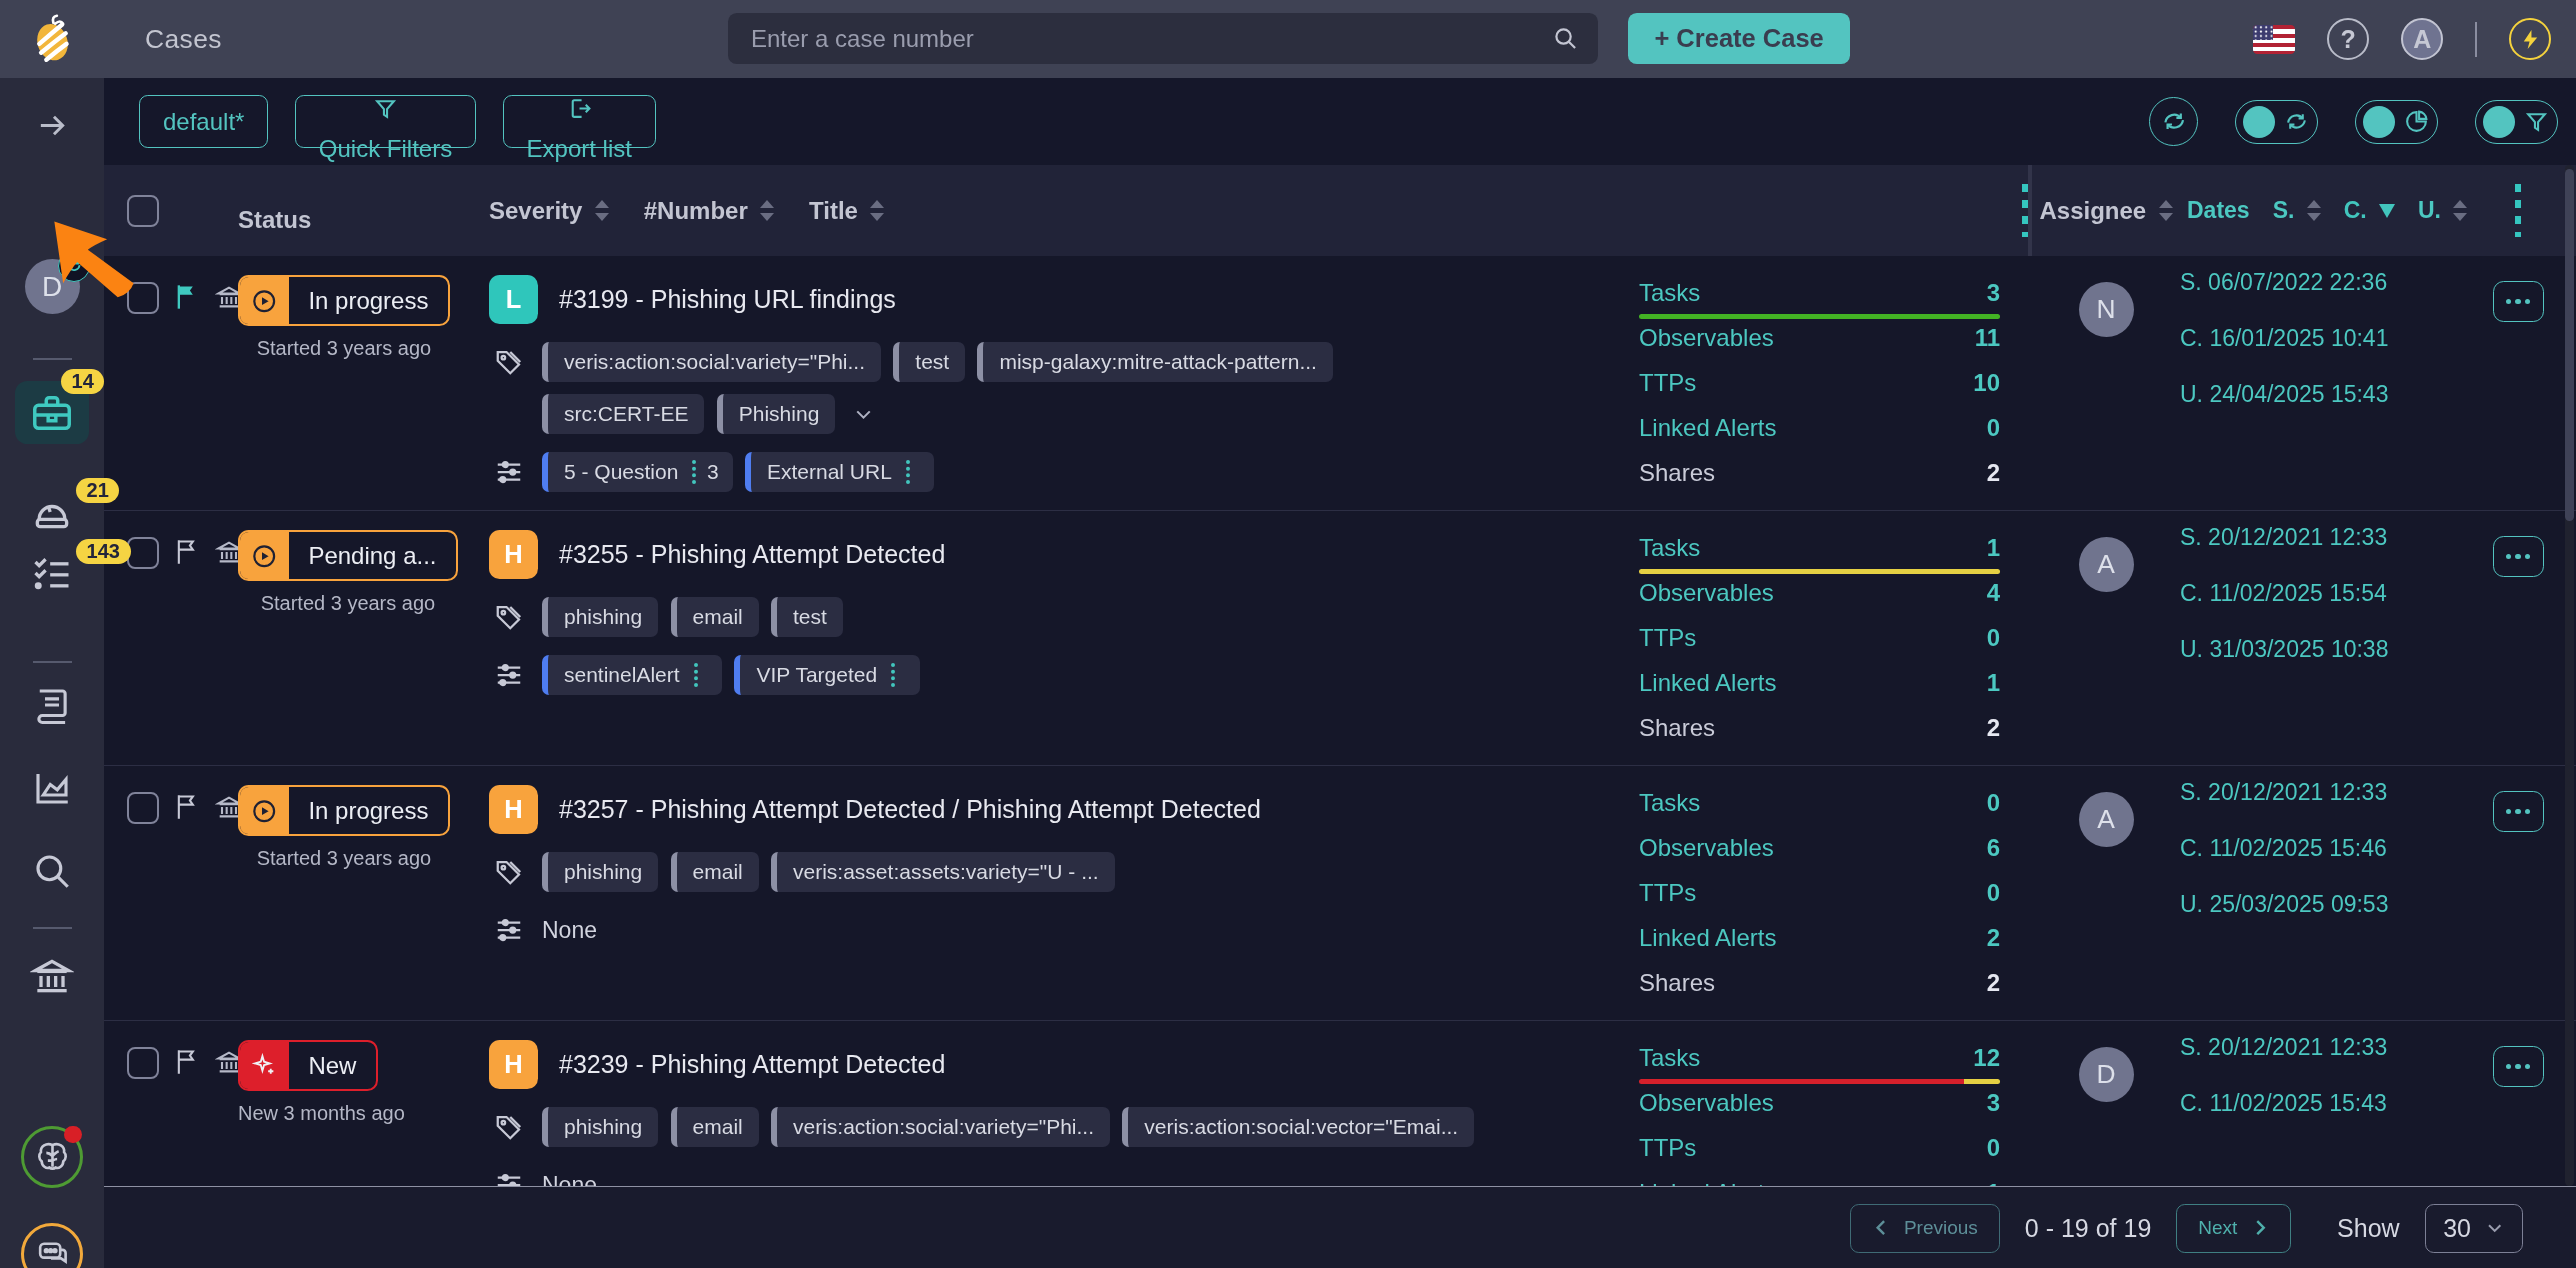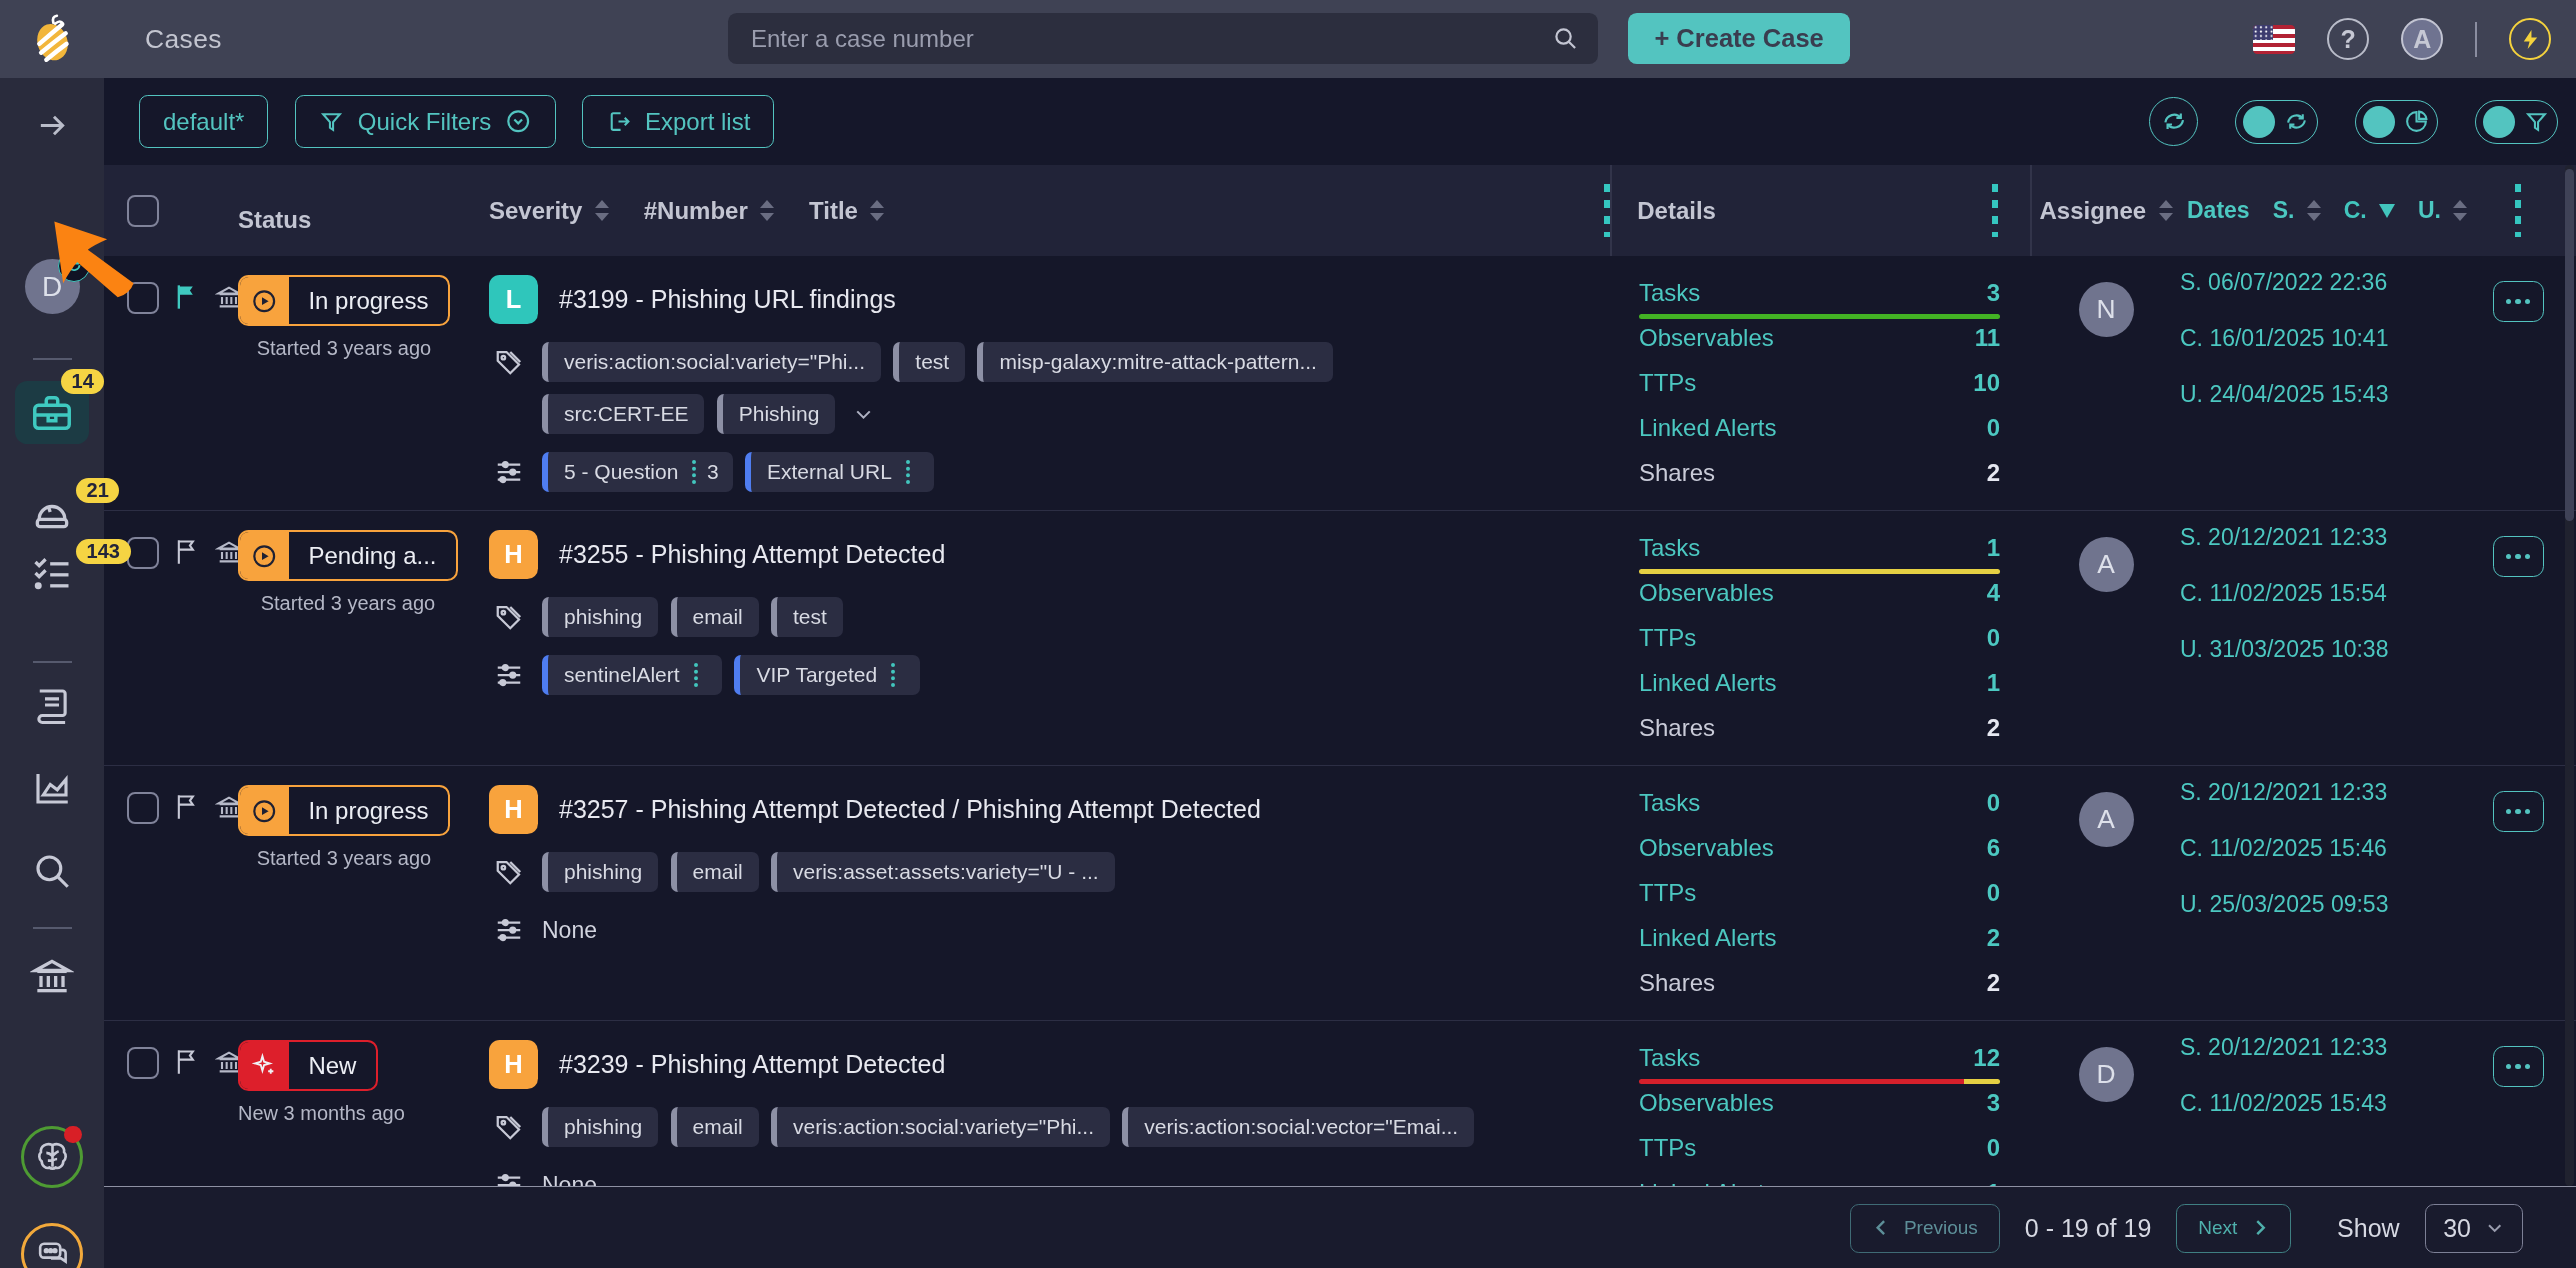--- a/index.html
+++ b/index.html
@@ -85,21 +85,21 @@
   
   .main { position:absolute; left:104px; top:78px; right:0; bottom:0; background:#15172a; }
 
   
   .toolbar { position:absolute; left:0; top:0; right:0; height:87px; display:flex; align-items:center; }
   .tbtn {
     height:53px; border:1.8px solid #53c4c0; border-radius:8.8px; background:transparent;
     color:#53c4c0; font-size:24px; display:flex; align-items:center; gap:14px;
     padding:0 23px; cursor:pointer; font-family:"Liberation Sans",sans-serif;
   }
-  .tbtn + .tbtn { margin-left:26.4px; }
+  .tbtn + .tbtn { margin-left:26.4px;flex-direction:column; }
   .toolbar .lead { margin-left:35px; }
   .toolbar-right { position:absolute; right:17.6px; top:0; height:87px; display:flex; align-items:center; gap:37px; }
   .round-btn {
     width:49px; height:49px; border-radius:50%; border:1.8px solid #53c4c0; background:transparent;
     display:flex; align-items:center; justify-content:center; cursor:pointer;
   }
   .toggle {
     width:83px; height:44px; border-radius:880px; border:1.8px solid #53c4c0;
     display:flex; align-items:center; padding:0 7px; gap:8.8px; cursor:pointer; background:transparent;
   }
@@ -504,24 +504,20 @@
           <span class="hdr-label">
             <span>Title</span>
             <span class="sort">
                 <span class="up"></span>
                 <span class="dn"></span>
               </span>
           </span>
           <span class="col-handle" style="margin-left:auto;"></span>
         </div>
         <span class="col-sep"></span>
-        <div class="h-cell h-details c-details" style="padding-top:0;">
-          <span>Details</span>
-          <span class="col-handle" style="margin-left:auto;"></span>
-        </div>
         <span class="col-sep"></span>
         <div class="h-cell c-assignee" style="padding-top:0; justify-content:center;">
           <span class="hdr-label">
             <span>Assignee</span>
             <span class="sort">
                 <span class="up"></span>
                 <span class="dn"></span>
               </span>
           </span>
         </div>

